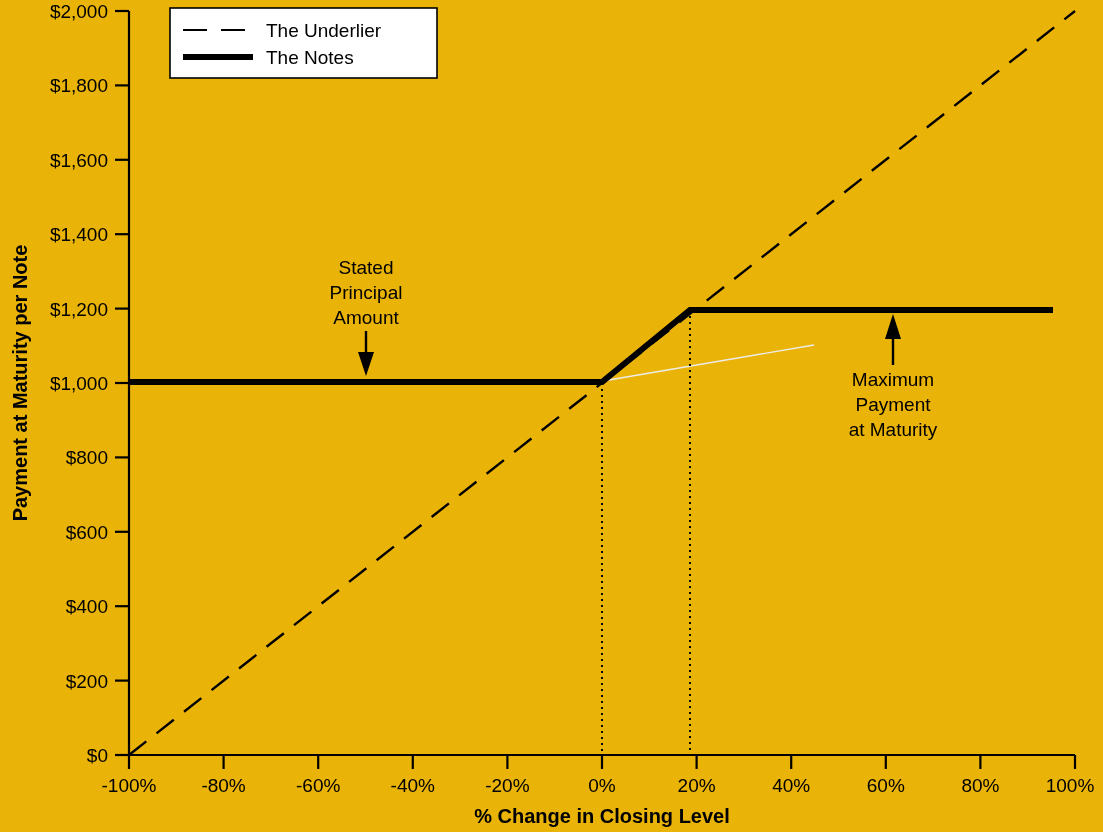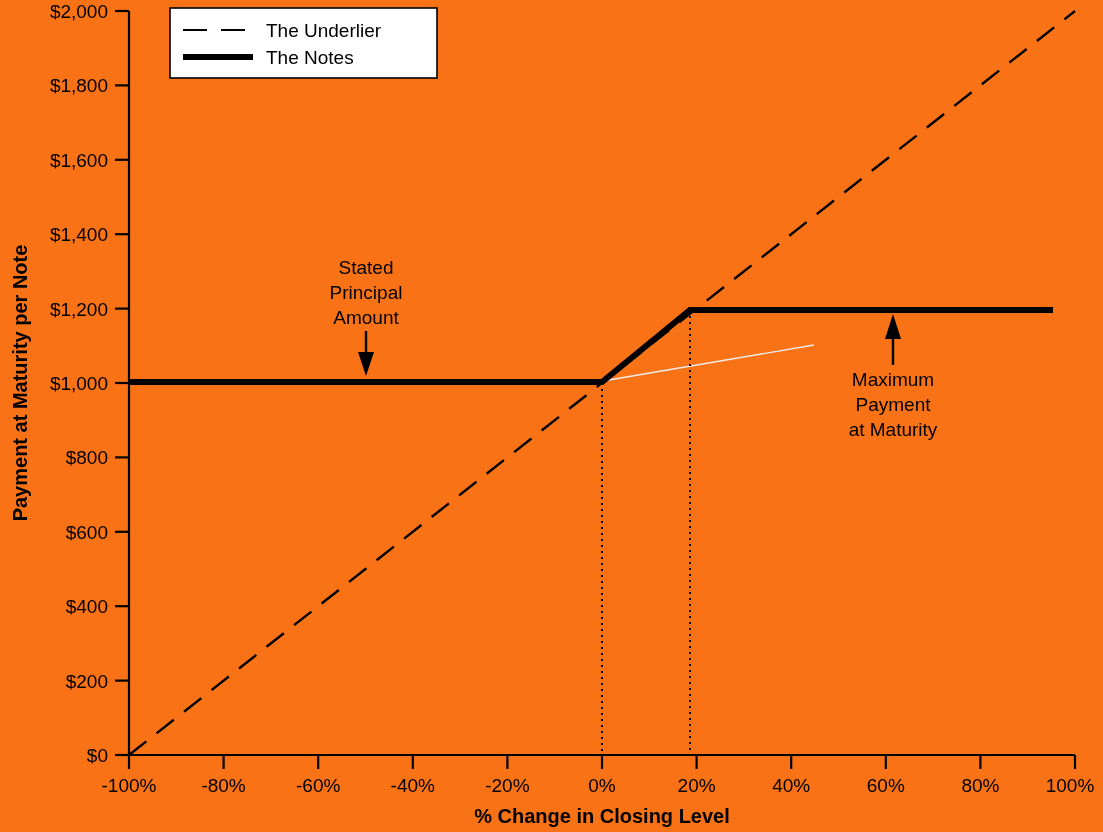--- a/index.html
+++ b/index.html
@@ -8,21 +8,21 @@
     background: #ffffff;
   }
   body {
     font-family: "Liberation Sans", sans-serif;
     color: #000000;
   }
   #chart-root {
     position: relative;
     width: 1103px;
     height: 832px;
-    background: #f97316;
+    background: #eab308;
     overflow: hidden;
   }
   #chart-svg {
     position: absolute;
     left: 0;
     top: 0;
     width: 1103px;
     height: 832px;
   }
   .tick-label {

